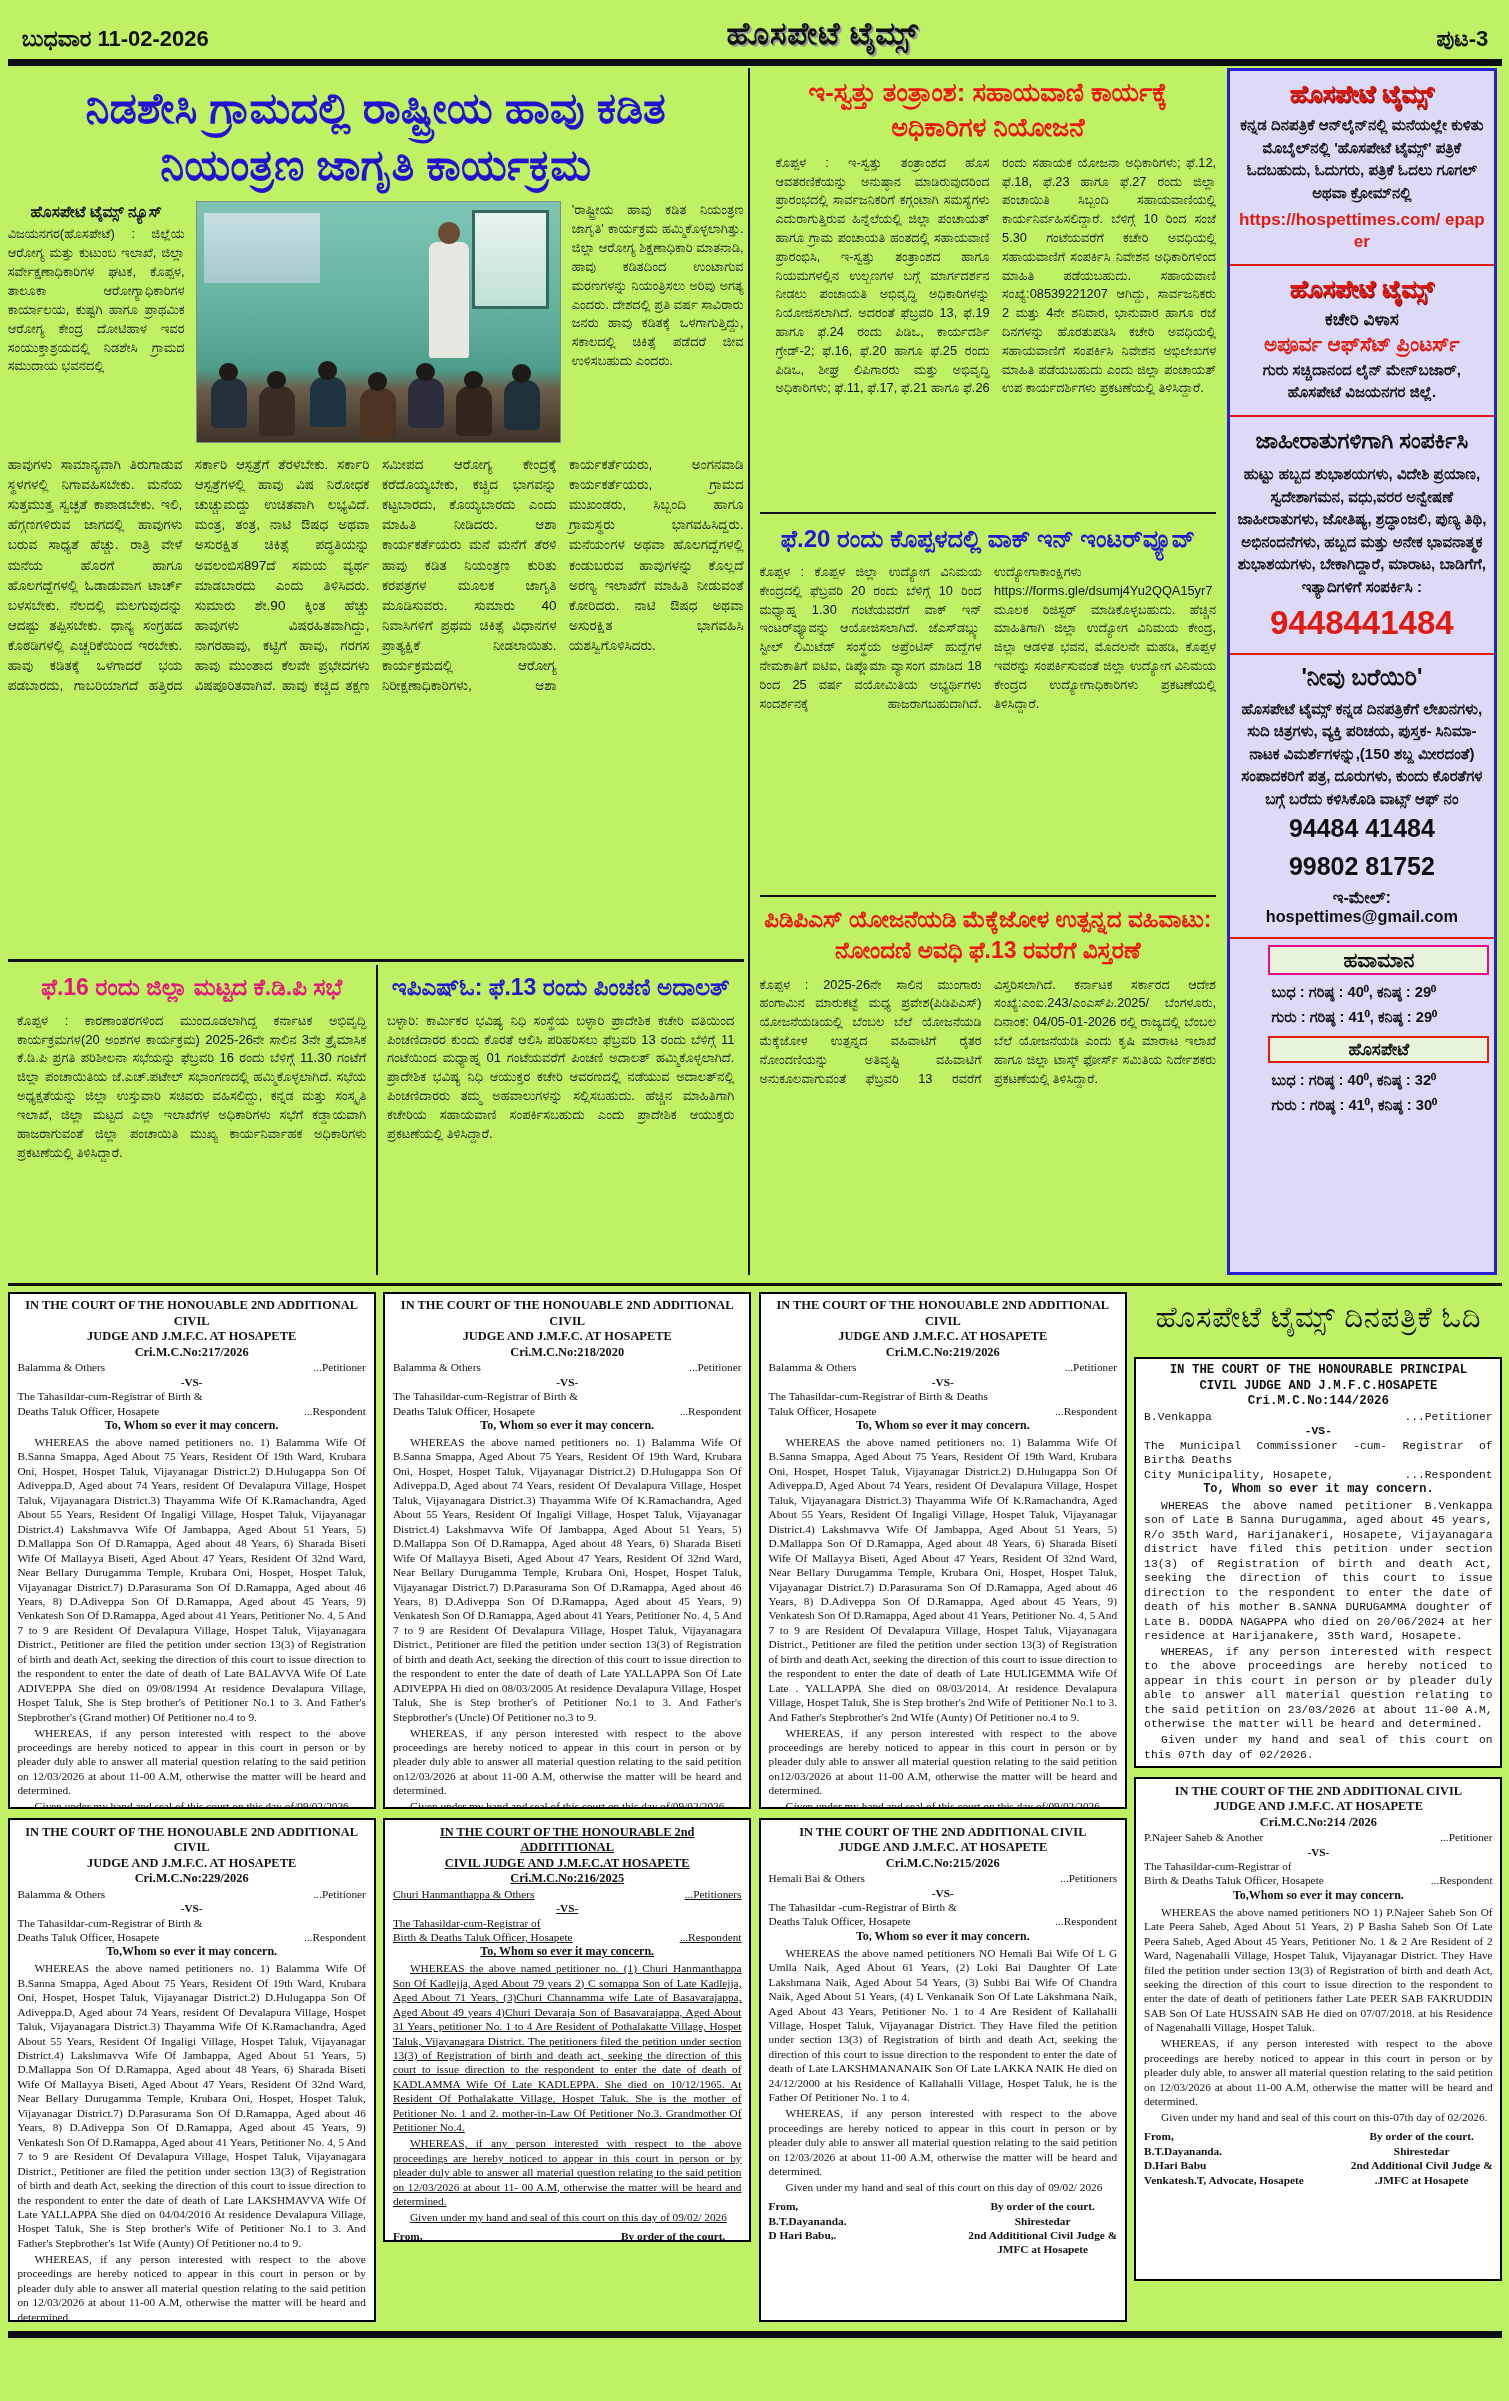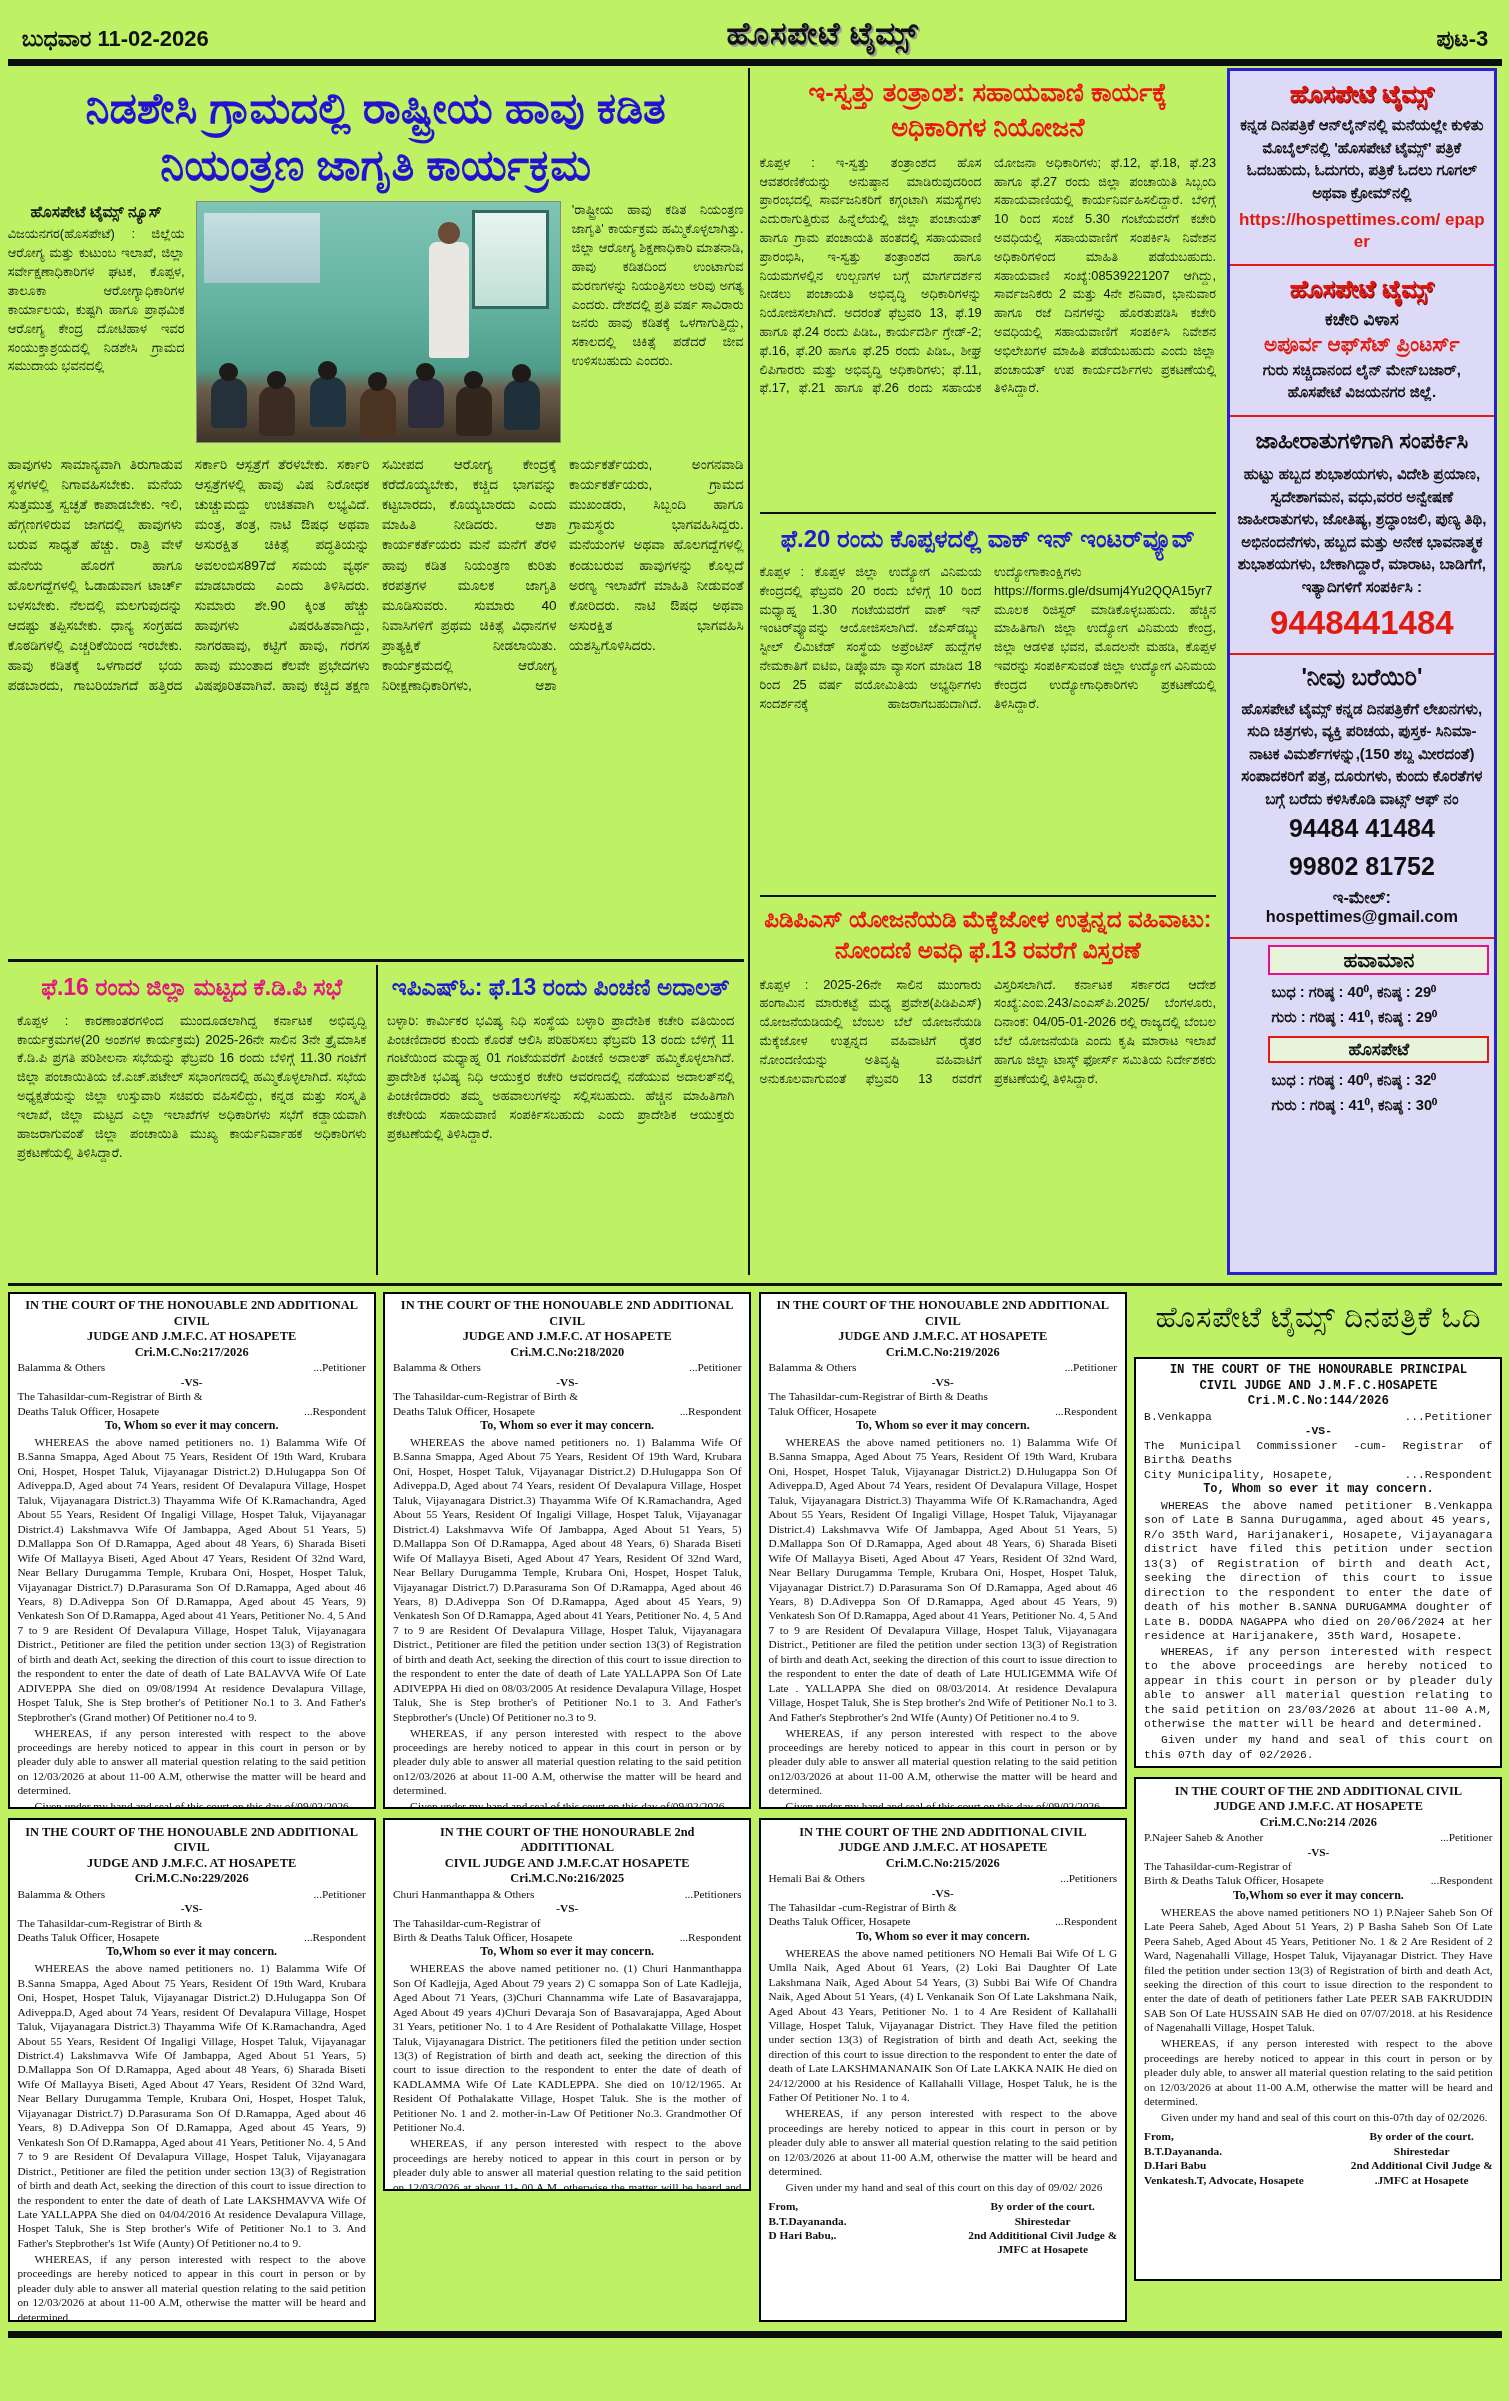--- a/index.html
+++ b/index.html
@@ -40,21 +40,21 @@
   .sub-head{font-size:23px;font-weight:bold;text-align:center;margin:1.5px 0 9.3px;line-height:1.3;}
   .sub-head.pink{color:#e4157e;}
   .sub-head.blue{color:#2419cf;}
   .sub-body{font-size:13px;text-align:justify;line-height:1.45;}
 
   
   .mid{border-left:2.3px solid #111;padding:0 6.2px 0 9.3px;overflow:hidden;}
   .mid-head-red{font-size:25.6px;font-weight:bold;color:#ee1410;text-align:center;line-height:1.35;margin:7.7px 0 9.3px;}
   .mid-head-blue{font-size:24px;font-weight:bold;color:#2419cf;text-align:center;line-height:1.35;margin:9.3px 0 7.7px;}
   .mid-body{column-count:2;column-gap:12.4px;font-size:12.8px;line-height:1.47;text-align:justify;overflow:hidden;}
-  .mb1{height:350px;} .mb2{height:324px;} .mb3{height:246px;}
+  .mb1{height:350px;margin-left:16px;} .mb2{height:324px;} .mb3{height:246px;}
   .mid-rule{border:none;border-top:2.3px solid #111;margin:7.7px 0;}
 
   
   .sidebar{border:3.9px solid #2a1fd4;background:#dcdaf6;box-sizing:border-box;text-align:center;overflow:hidden;}
   .sb-sec{padding:9.3px 6.2px 11px;border-bottom:2.3px solid #e11b10;}
   .sb-logo{color:#e11b10;font-size:24px;font-weight:bold;text-shadow:0.8px 0.8px 0 #7a0000;margin-bottom:6.2px;}
   .sb-body{font-size:15px;font-weight:bold;line-height:1.5;}
   .sb-url{color:#e11b10;font-size:17px;font-weight:bold;margin-top:4.6px;line-height:1.3;word-break:break-all;}
   .sb-sub{font-size:17px;font-weight:bold;margin:3.1px 0;}
   .sb-name{color:#e11b10;font-size:20px;font-weight:bold;margin:3.1px 0;}
@@ -250,21 +250,21 @@
         <div class="n-row">
             <span>Deaths Taluk Officer, Hosapete</span>
             <span>...Respondent</span>
           </div>
         <div class="n-concern">To, Whom so ever it may concern.</div>
         <p class="n-body">WHEREAS the above named petitioners no. 1) Balamma Wife Of B.Sanna Smappa, Aged About 75 Years, Resident Of 19th Ward, Krubara Oni, Hospet, Hospet Taluk, Vijayanagar District.2) D.Hulugappa Son Of Adiveppa.D, Aged about 74 Years, resident Of Devalapura Village, Hospet Taluk, Vijayanagara District.3) Thayamma Wife Of K.Ramachandra, Aged About 55 Years, Resident Of Ingaligi Village, Hospet Taluk, Vijayanagar District.4) Lakshmavva Wife Of Jambappa, Aged About 51 Years, 5) D.Mallappa Son Of D.Ramappa, Aged about 48 Years, 6) Sharada Biseti Wife Of Mallayya Biseti, Aged About 47 Years, Resident Of 32nd Ward, Near Bellary Durugamma Temple, Krubara Oni, Hospet, Hospet Taluk, Vijayanagar District.7) D.Parasurama Son Of D.Ramappa, Aged about 46 Years, 8) D.Adiveppa Son Of D.Ramappa, Aged about 45 Years, 9) Venkatesh Son Of D.Ramappa, Aged about 41 Years, Petitioner No. 4, 5 And 7 to 9 are Resident Of Devalapura Village, Hospet Taluk, Vijayanagara District., Petitioner are filed the petition under section 13(3) of Registration of birth and death Act, seeking the direction of this court to issue direction to the respondent to enter the date of death of Late YALLAPPA Son Of Late ADIVEPPA Hi died on 08/03/2005 At residence Devalapura Village, Hospet Taluk, She is Step brother's of Petitioner No.1 to 3. And Father's Stepbrother's (Uncle) Of Petitioner no.3 to 9.</p>
         <p class="n-body">WHEREAS, if any person interested with respect to the above proceedings are hereby noticed to appear in this court in person or by pleader duly able to answer all material question relating to the said petition on12/03/2026 at about 11-00 A.M, otherwise the matter will be heard and determined.</p>
         <p class="n-body">Given under my hand and seal of this court on this day of/09/02/2026.</p>
 
       </div>
-      <div class="notice" style="height:373px;">
+      <div class="notice" style="height:424px;text-decoration:underline;">
         <div class="n-t">
             <div>IN THE COURT OF THE HONOURABLE 2nd ADDITITIONAL</div>
             <div>CIVIL JUDGE AND J.M.F.C.AT HOSAPETE</div>
             <div>Cri.M.C.No:216/2025</div>
           </div>
         <div class="n-row">
             <span>Churi Hanmanthappa &amp; Others</span>
             <span>...Petitioners</span>
           </div>
         <div class="n-vs">-VS-</div>

